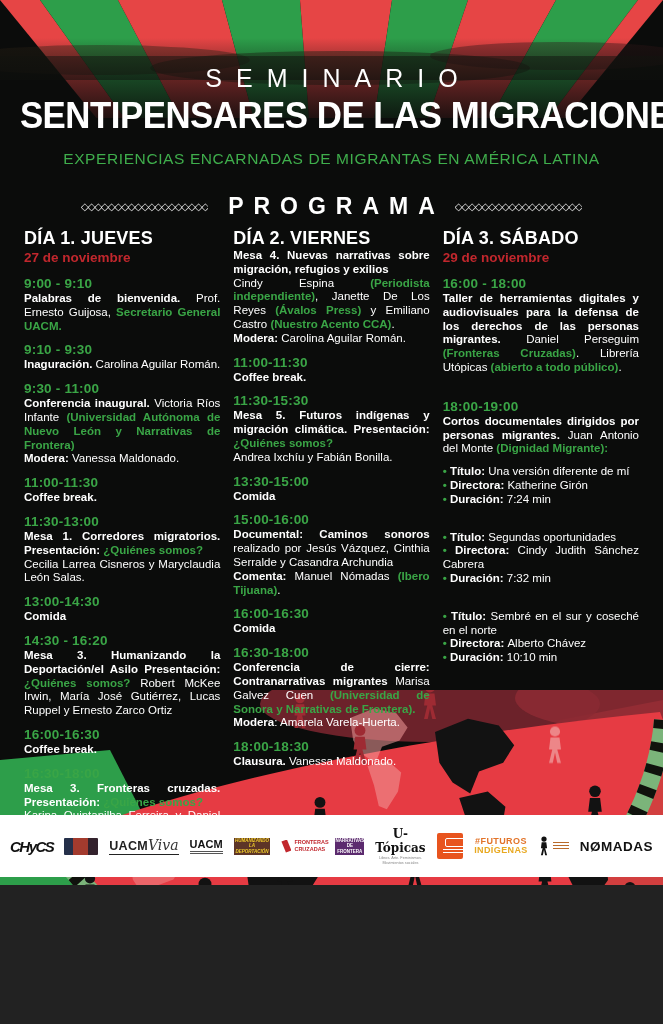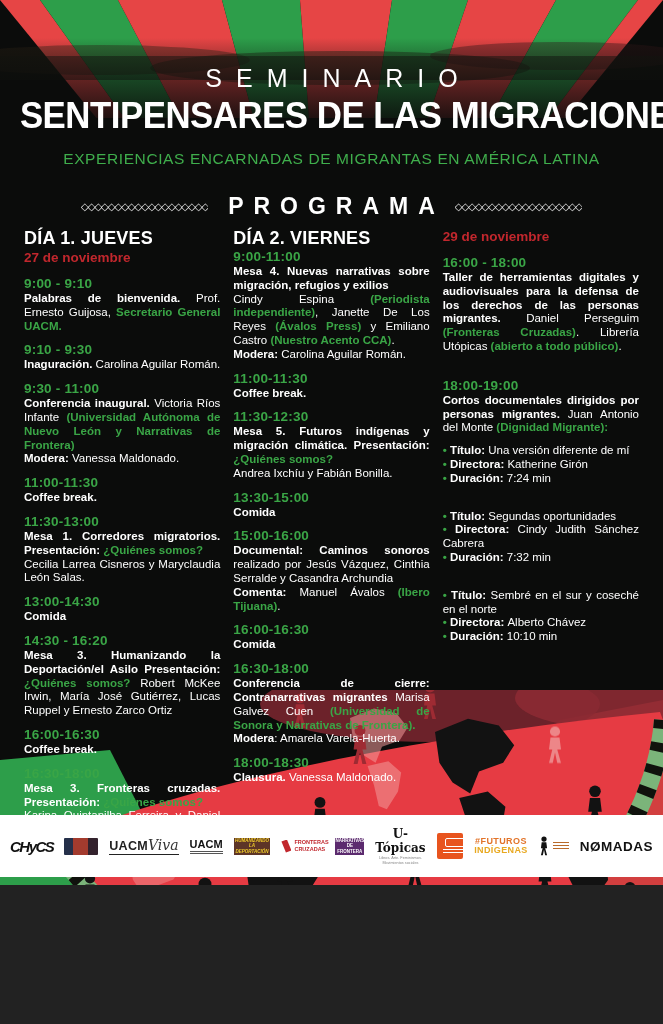--- a/index.html
+++ b/index.html
@@ -202,58 +202,58 @@
         </div>
         <div class="session">
           <div class="time">16:30-18:00</div>
           <p class="body"><span class="t-b">Mesa 3. Fronteras cruzadas. Presentación: </span><span class="t-g">¿Quiénes somos?</span><span class="t-n">
 Karina Quintanilha Ferreira y Daniel Perseguim.</span></p>
         </div>
       </div>
       <div class="day">
         <div class="day-title">DÍA 2. VIERNES</div>
         <div class="session">
-          <div class="time">9:00-11:00</div>
           <p class="body"><span class="t-b">Mesa 4. Nuevas narrativas sobre migración, refugios y exilios</span><span class="t-n">
 Cindy Espina </span><span class="t-g">(Periodista independiente)</span><span class="t-n">, Janette De Los Reyes </span><span class="t-g">(Ávalos Press)</span><span class="t-n"> y Emiliano Castro </span><span class="t-g">(Nuestro Acento CCA)</span><span class="t-n">.</span><span class="t-b">
 Modera: </span><span class="t-n">Carolina Aguilar Román.</span></p>
         </div>
         <div class="session">
           <div class="time">11:00-11:30</div>
           <p class="body"><span class="t-b">Coffee break.</span></p>
         </div>
         <div class="session">
-          <div class="time">11:30-12:30</div>
+          <div class="time">11:30-15:30</div>
           <p class="body"><span class="t-b">Mesa 5. Futuros indígenas y migración climática. Presentación: </span><span class="t-g">¿Quiénes somos?</span><span class="t-n">
 Andrea Ixchíu y Fabián Bonilla.</span></p>
         </div>
         <div class="session">
           <div class="time">13:30-15:00</div>
           <p class="body"><span class="t-b">Comida</span></p>
         </div>
         <div class="session">
           <div class="time">15:00-16:00</div>
           <p class="body"><span class="t-b">Documental: Caminos sonoros </span><span class="t-n">realizado por Jesús Vázquez, Cinthia Serralde y Casandra Archundia</span><span class="t-b">
-Comenta: </span><span class="t-n">Manuel Ávalos </span><span class="t-g">(Ibero Tijuana)</span><span class="t-n">.</span></p>
+Comenta: </span><span class="t-n">Manuel Nómadas </span><span class="t-g">(Ibero Tijuana)</span><span class="t-n">.</span></p>
         </div>
         <div class="session">
           <div class="time">16:00-16:30</div>
           <p class="body"><span class="t-b">Comida</span></p>
         </div>
         <div class="session">
           <div class="time">16:30-18:00</div>
           <p class="body"><span class="t-b">Conferencia de cierre: Contranarrativas migrantes </span><span class="t-n">Marisa Galvez Cuen </span><span class="t-g">(Universidad de Sonora y Narrativas de Frontera).</span><span class="t-b">
 Modera</span><span class="t-n">: Amarela Varela-Huerta.</span></p>
         </div>
         <div class="session">
           <div class="time">18:00-18:30</div>
           <p class="body"><span class="t-b">Clausura. </span><span class="t-n">Vanessa Maldonado.</span></p>
         </div>
       </div>
       <div class="day">
+        <div class="day-title">DÍA 3. SÁBADO</div>
         <div class="day-date">29 de noviembre</div>
         <div class="session">
           <div class="time">16:00 - 18:00</div>
           <p class="body"><span class="t-b">Taller de herramientas digitales y audiovisuales para la defensa de los derechos de las personas migrantes. </span><span class="t-n">Daniel Perseguim </span><span class="t-g">(Fronteras Cruzadas)</span><span class="t-n">. Librería Utópicas </span><span class="t-g">(abierto a todo público)</span><span class="t-n">.</span></p>
         </div>
         <div class="session gap">
           <div class="time">18:00-19:00</div>
           <p class="body"><span class="t-b">Cortos documentales dirigidos por personas migrantes. </span><span class="t-n">Juan Antonio del Monte </span><span class="t-g">(Dignidad Migrante):</span></p>
         </div>
         <div class="session">

